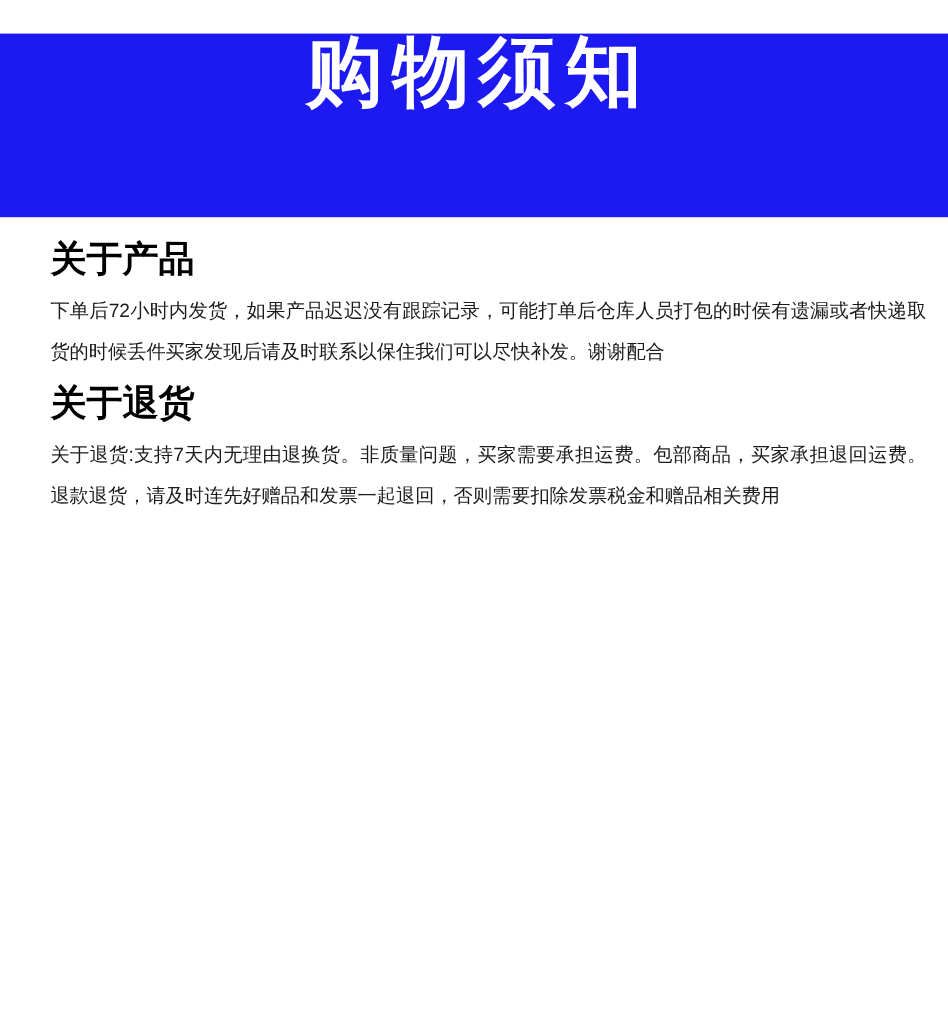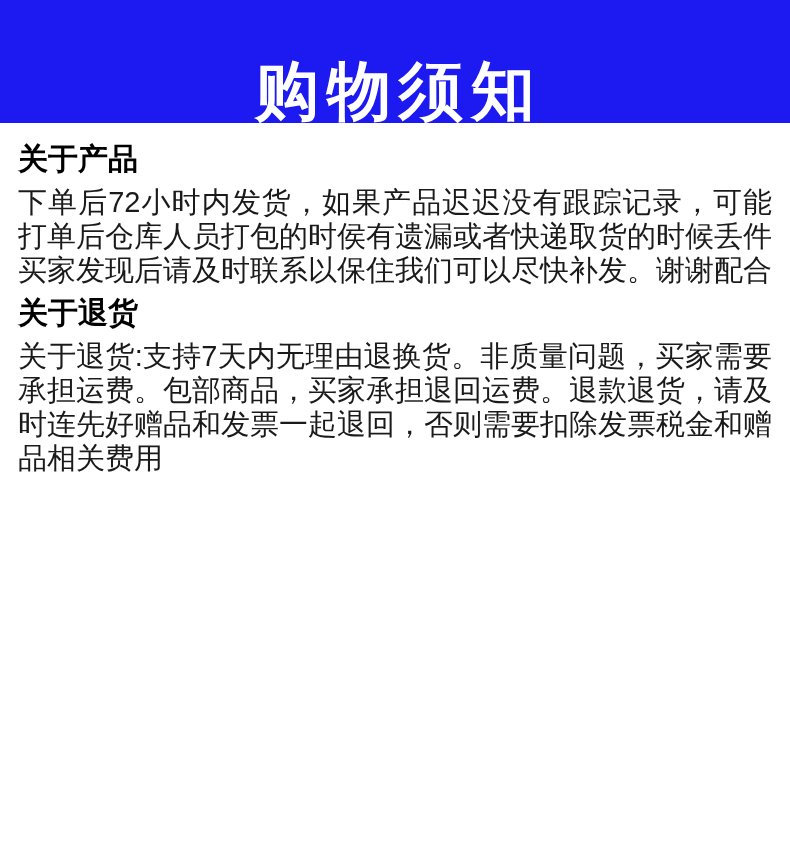--- a/index.html
+++ b/index.html
@@ -10,50 +10,52 @@
   .page {
     position: relative;
     width: 790px;
     height: 859px;
     margin: 0 auto;
     background: #ffffff;
     overflow: hidden;
   }
   .banner {
     width: 100%;
-    height: 123px;
+    height: 153px;
     background: #1c1af1;
     display: flex;
-    align-items: flex-end;
+    align-items: flex-start;
     justify-content: center;
+    margin-top: 28px;
   }
   .banner-title {
     color: #ffffff;
     font-size: 64px;
     font-weight: bold;
     letter-spacing: 8px;
     line-height: 1;
     padding-left: 8px; 
     white-space: nowrap;
   }
   .content {
     padding: 18px 18px 0 18px;
+    margin-left: 24px;
   }
   .notice-section + .notice-section {
     margin-top: 8px;
   }
   .notice-section h2 {
     font-size: 30px;
     line-height: 36px;
     font-weight: bold;
     color: #000000;
     margin: 0 0 8px 0;
   }
   .notice-section p {
-    font-size: 29px;
+    font-size: 16px;
     line-height: 34px;
     color: #1a1a1a;
     margin: 0;
     text-align: justify;
     word-break: break-all;
   }
 </style>
 </head>
 <body>
 

